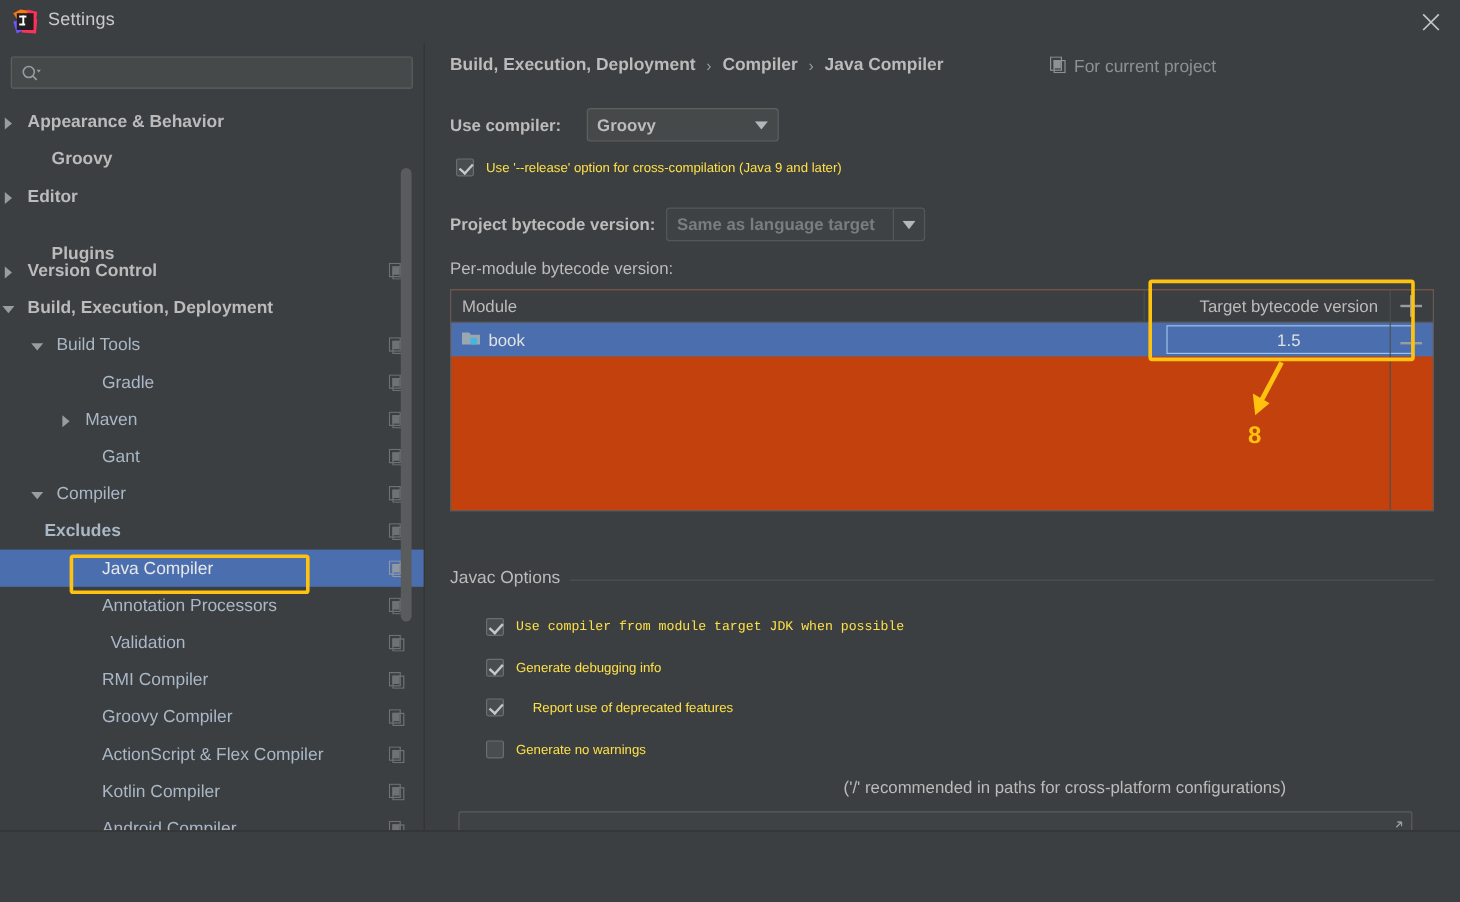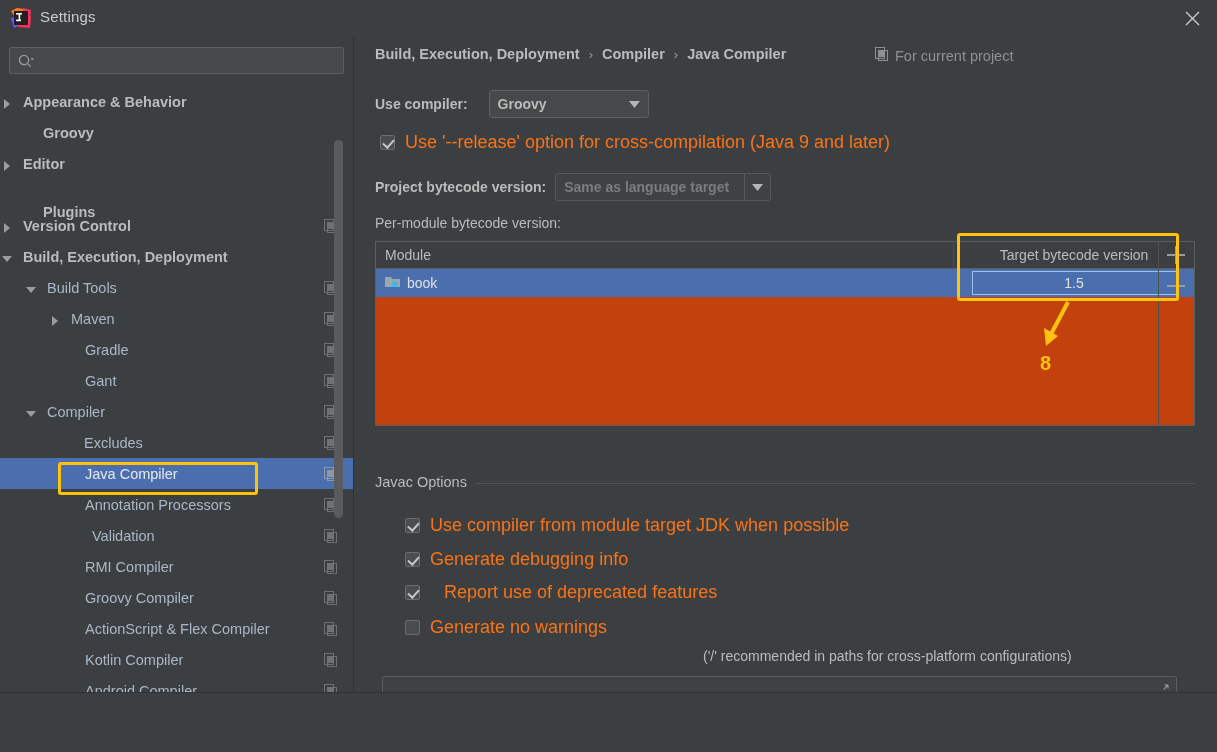--- a/index.html
+++ b/index.html
@@ -123,21 +123,21 @@
   .cbox {
     width: 15px; height: 15px; border: 1px solid #6b6e70;
     background: #4a4d4f; border-radius: 2px; position: relative; flex: none;
   }
   .cbox.checked::after {
     content: ""; position: absolute; left: 4px; top: 1px;
     width: 5px; height: 9px;
     border: solid #c4c8cb; border-width: 0 2px 2px 0;
     transform: rotate(42deg);
   }
-  .cbtext { font-size: 18px; color: #f97316; white-space: nowrap; }
+  .cbtext { font-size: 11px; color: #fde047; white-space: nowrap; }
 
   
   .table-box {
     position: absolute; left: 20px; top: 205px; width: 820px; height: 185px;
     border: 1px solid #5a5c5e; background: #c2410c;
   }
   .thead {
     display: flex; height: 27px; background: #3c3f41;
     border-bottom: 1px solid #5a5c5e;
   }
@@ -284,59 +284,59 @@
               <path d="M1 3 L11 3 L6 9 Z" fill="#9a9d9f"></path>
             </svg></span>
           <span class="tree-label" style="margin-left: 47px;">Build Tools</span>
           <span class="copy-icon"><svg width="14" height="14" viewBox="0 0 14 14">
               <rect x="0.5" y="0.5" width="9" height="11" fill="none" stroke="#9a9d9f" stroke-width="1"></rect>
               <rect x="3" y="3" width="6" height="7" fill="#9a9d9f"></rect>
               <rect x="3.5" y="3.5" width="9" height="10" fill="none" stroke="#9a9d9f" stroke-width="1"></rect>
             </svg></span>
         </div>
         <div class="tree-item">
+          <span class="tree-label" style="margin-left: 85px;">Gradle</span>
+          <span class="copy-icon"><svg width="14" height="14" viewBox="0 0 14 14">
+              <rect x="0.5" y="0.5" width="9" height="11" fill="none" stroke="#9a9d9f" stroke-width="1"></rect>
+              <rect x="3" y="3" width="6" height="7" fill="#9a9d9f"></rect>
+              <rect x="3.5" y="3.5" width="9" height="10" fill="none" stroke="#9a9d9f" stroke-width="1"></rect>
+            </svg></span>
+        </div>
+        <div class="tree-item">
           <span class="tree-arrow" style="left: 49px;"><svg width="12" height="12" viewBox="0 0 12 12">
               <path d="M3 1 L9 6 L3 11 Z" fill="#9a9d9f"></path>
             </svg></span>
           <span class="tree-label" style="margin-left: 71px;">Maven</span>
           <span class="copy-icon"><svg width="14" height="14" viewBox="0 0 14 14">
               <rect x="0.5" y="0.5" width="9" height="11" fill="none" stroke="#9a9d9f" stroke-width="1"></rect>
               <rect x="3" y="3" width="6" height="7" fill="#9a9d9f"></rect>
               <rect x="3.5" y="3.5" width="9" height="10" fill="none" stroke="#9a9d9f" stroke-width="1"></rect>
             </svg></span>
         </div>
         <div class="tree-item">
-          <span class="tree-label" style="margin-left: 85px;">Gradle</span>
-          <span class="copy-icon"><svg width="14" height="14" viewBox="0 0 14 14">
-              <rect x="0.5" y="0.5" width="9" height="11" fill="none" stroke="#9a9d9f" stroke-width="1"></rect>
-              <rect x="3" y="3" width="6" height="7" fill="#9a9d9f"></rect>
-              <rect x="3.5" y="3.5" width="9" height="10" fill="none" stroke="#9a9d9f" stroke-width="1"></rect>
-            </svg></span>
-        </div>
-        <div class="tree-item">
           <span class="tree-label" style="margin-left: 85px;">Gant</span>
           <span class="copy-icon"><svg width="14" height="14" viewBox="0 0 14 14">
               <rect x="0.5" y="0.5" width="9" height="11" fill="none" stroke="#9a9d9f" stroke-width="1"></rect>
               <rect x="3" y="3" width="6" height="7" fill="#9a9d9f"></rect>
               <rect x="3.5" y="3.5" width="9" height="10" fill="none" stroke="#9a9d9f" stroke-width="1"></rect>
             </svg></span>
         </div>
         <div class="tree-item">
           <span class="tree-arrow" style="left: 25px;"><svg width="12" height="12" viewBox="0 0 12 12">
               <path d="M1 3 L11 3 L6 9 Z" fill="#9a9d9f"></path>
             </svg></span>
           <span class="tree-label" style="margin-left: 47px;">Compiler</span>
           <span class="copy-icon"><svg width="14" height="14" viewBox="0 0 14 14">
               <rect x="0.5" y="0.5" width="9" height="11" fill="none" stroke="#9a9d9f" stroke-width="1"></rect>
               <rect x="3" y="3" width="6" height="7" fill="#9a9d9f"></rect>
               <rect x="3.5" y="3.5" width="9" height="10" fill="none" stroke="#9a9d9f" stroke-width="1"></rect>
             </svg></span>
         </div>
         <div class="tree-item">
-          <span class="tree-label" style="margin-left: 84px;">Excludes</span>
+          <span class="tree-label" style="margin-left: 37px; font-weight: bold;">Excludes</span>
           <span class="copy-icon"><svg width="14" height="14" viewBox="0 0 14 14">
               <rect x="0.5" y="0.5" width="9" height="11" fill="none" stroke="#9a9d9f" stroke-width="1"></rect>
               <rect x="3" y="3" width="6" height="7" fill="#9a9d9f"></rect>
               <rect x="3.5" y="3.5" width="9" height="10" fill="none" stroke="#9a9d9f" stroke-width="1"></rect>
             </svg></span>
         </div>
         <div class="tree-item selected">
           <span class="tree-label" style="margin-left: 85px;">Java Compiler</span>
           <span class="copy-icon"><svg width="14" height="14" viewBox="0 0 14 14">
               <rect x="0.5" y="0.5" width="9" height="11" fill="none" stroke="#9a9d9f" stroke-width="1"></rect>
@@ -484,21 +484,21 @@
         </span>
         <span class="pm-btn" style="top:35px;">
           <span class="bar" style="left:0; top:8px; width:18px; height:2px;"></span>
         </span>
       </div>
     </div>
 
     <div class="group-line"></div>
     <div class="group-title">Javac Options</div>
 
-    <div class="cbrow" style="left:50px; top:479px;">
+    <div class="cbrow" style="left:50px; top:479px;font-family:Liberation Mono, monospace;">
       <span class="cbox checked"></span>
       <span class="cbtext">Use compiler from module target JDK when possible</span>
     </div>
     <div class="cbrow" style="left:50px; top:513px;">
       <span class="cbox checked"></span>
       <span class="cbtext">Generate debugging info</span>
     </div>
     <div class="cbrow" style="left:50px; top:546px;gap:24px;">
       <span class="cbox checked"></span>
       <span class="cbtext">Report use of deprecated features</span>

